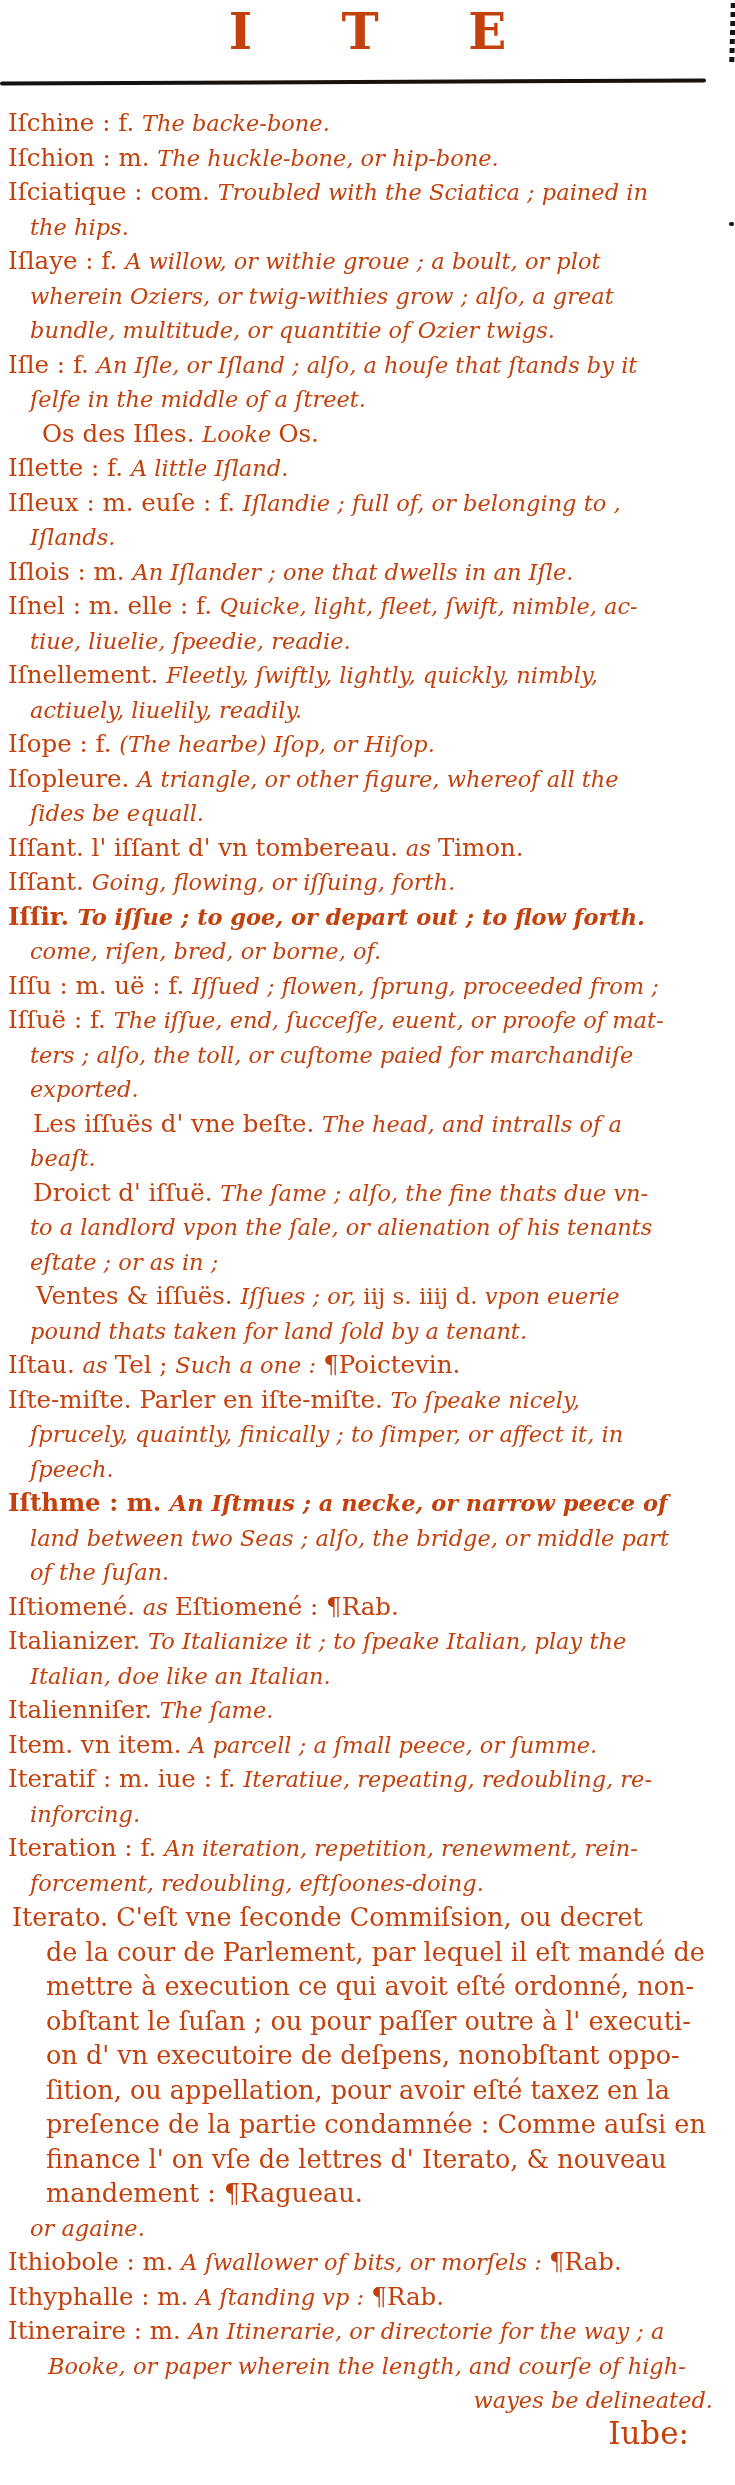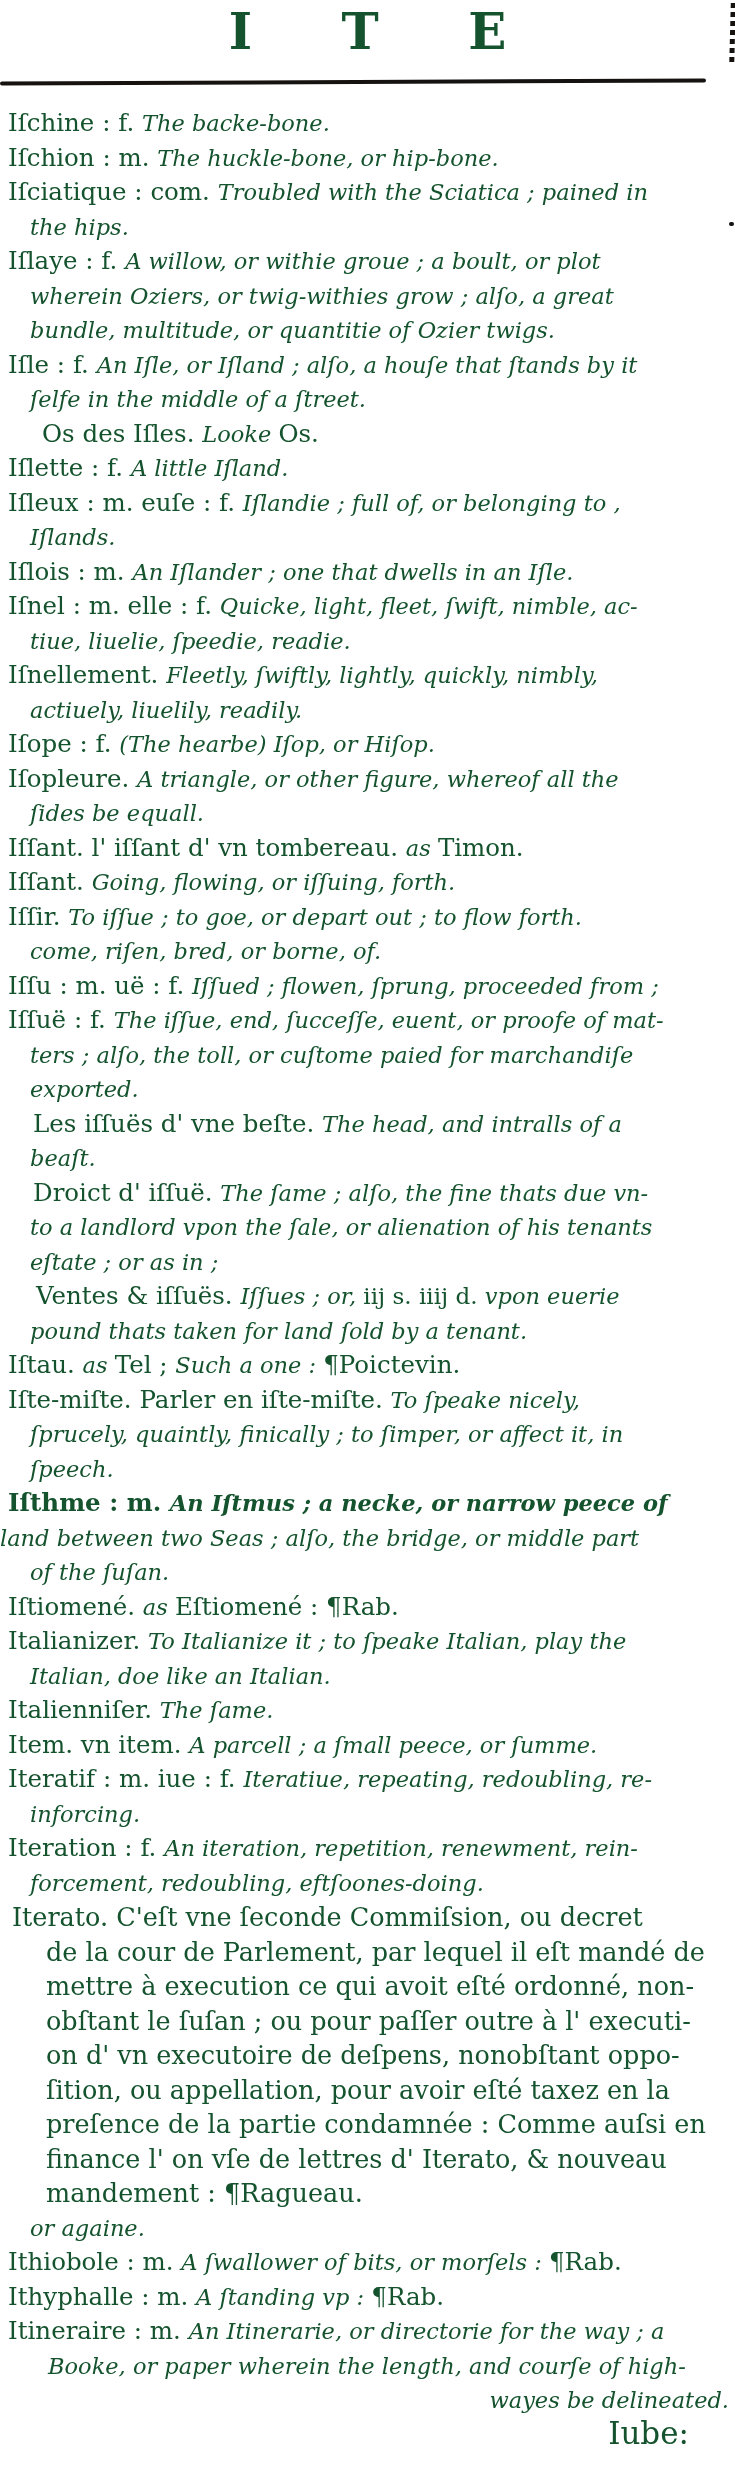--- a/index.html
+++ b/index.html
@@ -1,20 +1,20 @@
 <!DOCTYPE html>
 <html><head>
 <meta charset="utf-8">
 <style>
   html,body{margin:0;padding:0;background:#e8e8e8;}
   #page{
     position:relative;
     width:735px;height:2485px;
     background:#ffffff;
-    color:#14532d;
+    color:#c2410c;
     font-family:"DejaVu Serif", serif;
     overflow:hidden;
     box-sizing:border-box;
   }
   .header{
     text-align:center;
     padding-top:4px;
     height:60px;
     line-height:56px;
     font-size:50px;
@@ -25,21 +25,21 @@
   .rule{
     margin-top:16px;
     margin-left:0;
     width:706px;height:4px;
     background:#151210;
     transform:rotate(-0.25deg);
     border-radius:2px;
   }
   .body-text{
     margin-top:22px;
-    padding-right:6px;
+    padding-right:22px;
   }
   .line{
     height:34.5px;
     line-height:34.5px;
     white-space:nowrap;
   }
   .seg-r{font-size:24.5px;font-style:normal;}
   .seg-rs{font-size:23px;font-style:normal;}
   .seg-i{font-size:22.5px;font-style:italic;}
   .seg-b{font-size:25.5px;font-style:normal;}
@@ -88,39 +88,39 @@
       <div class="line" style="margin-left: 8px;"><span class="seg-r">Iſlois : m. </span><span class="seg-i">An Iſlander ; one that dwells in an Iſle.</span></div>
       <div class="line" style="margin-left: 8px;"><span class="seg-r">Iſnel : m. elle : f. </span><span class="seg-i">Quicke, light, fleet, ſwift, nimble, ac-</span></div>
       <div class="line" style="margin-left: 30px;"><span class="seg-i">tiue, liuelie, ſpeedie, readie.</span></div>
       <div class="line" style="margin-left: 8px;"><span class="seg-r">Iſnellement. </span><span class="seg-i">Fleetly, ſwiftly, lightly, quickly, nimbly,</span></div>
       <div class="line" style="margin-left: 30px;"><span class="seg-i">actiuely, liuelily, readily.</span></div>
       <div class="line" style="margin-left: 8px;"><span class="seg-r">Iſope : f. </span><span class="seg-i">(The hearbe) Iſop, or Hiſop.</span></div>
       <div class="line" style="margin-left: 8px;"><span class="seg-r">Iſopleure. </span><span class="seg-i">A triangle, or other figure, whereof all the</span></div>
       <div class="line" style="margin-left: 30px;"><span class="seg-i">ſides be equall.</span></div>
       <div class="line" style="margin-left: 8px;"><span class="seg-r">Iſſant. l' iſſant d' vn tombereau. </span><span class="seg-i">as </span><span class="seg-r">Timon.</span></div>
       <div class="line" style="margin-left: 8px;"><span class="seg-r">Iſſant. </span><span class="seg-i">Going, flowing, or iſſuing, forth.</span></div>
-      <div class="line" style="margin-left: 8px;"><span class="seg-r">Iſſir. </span><span class="seg-i">To iſſue ; to goe, or depart out ; to flow forth.</span></div>
+      <div class="line" style="margin-left: 8px; font-weight: bold;"><span class="seg-r">Iſſir. </span><span class="seg-i">To iſſue ; to goe, or depart out ; to flow forth.</span></div>
       <div class="line" style="margin-left: 30px;"><span class="seg-i">come, riſen, bred, or borne, of.</span></div>
       <div class="line" style="margin-left: 8px;"><span class="seg-r">Iſſu : m. uë : f. </span><span class="seg-i">Iſſued ; flowen, ſprung, proceeded from ;</span></div>
       <div class="line" style="margin-left: 8px;"><span class="seg-r">Iſſuë : f. </span><span class="seg-i">The iſſue, end, ſucceſſe, euent, or proofe of mat-</span></div>
       <div class="line" style="margin-left: 30px;"><span class="seg-i">ters ; alſo, the toll, or cuſtome paied for marchandiſe</span></div>
       <div class="line" style="margin-left: 30px;"><span class="seg-i">exported.</span></div>
       <div class="line" style="margin-left: 33px;"><span class="seg-r">Les iſſuës d' vne beſte. </span><span class="seg-i">The head, and intralls of a</span></div>
       <div class="line" style="margin-left: 30px;"><span class="seg-i">beaſt.</span></div>
       <div class="line" style="margin-left: 33px;"><span class="seg-r">Droict d' iſſuë. </span><span class="seg-i">The ſame ; alſo, the fine thats due vn-</span></div>
       <div class="line" style="margin-left: 30px;"><span class="seg-i">to a landlord vpon the ſale, or alienation of his tenants</span></div>
       <div class="line" style="margin-left: 30px;"><span class="seg-i">eſtate ; or as in ;</span></div>
       <div class="line" style="margin-left: 36px;"><span class="seg-r">Ventes &amp; iſſuës. </span><span class="seg-i">Iſſues ; or, </span><span class="seg-rs">iij s. iiij d. </span><span class="seg-i">vpon euerie</span></div>
       <div class="line" style="margin-left: 30px;"><span class="seg-i">pound thats taken for land ſold by a tenant.</span></div>
       <div class="line" style="margin-left: 8px;"><span class="seg-r">Iſtau. </span><span class="seg-i">as </span><span class="seg-r">Tel ; </span><span class="seg-i">Such a one : </span><span class="seg-r">¶Poictevin.</span></div>
       <div class="line" style="margin-left: 8px;"><span class="seg-r">Iſte-miſte. Parler en iſte-miſte. </span><span class="seg-i">To ſpeake nicely,</span></div>
       <div class="line" style="margin-left: 30px;"><span class="seg-i">ſprucely, quaintly, finically ; to ſimper, or affect it, in</span></div>
       <div class="line" style="margin-left: 30px;"><span class="seg-i">ſpeech.</span></div>
       <div class="line" style="margin-left: 8px; font-weight: bold;"><span class="seg-r">Iſthme : m. </span><span class="seg-i">An Iſtmus ; a necke, or narrow peece of</span></div>
-      <div class="line" style=""><span class="seg-i">land between two Seas ; alſo, the bridge, or middle part</span></div>
+      <div class="line" style="margin-left: 30px;"><span class="seg-i">land between two Seas ; alſo, the bridge, or middle part</span></div>
       <div class="line" style="margin-left: 30px;"><span class="seg-i">of the ſuſan.</span></div>
       <div class="line" style="margin-left: 8px;"><span class="seg-r">Iſtiomené. </span><span class="seg-i">as </span><span class="seg-r">Eſtiomené : ¶Rab.</span></div>
       <div class="line" style="margin-left: 8px;"><span class="seg-r">Italianizer. </span><span class="seg-i">To Italianize it ; to ſpeake Italian, play the</span></div>
       <div class="line" style="margin-left: 30px;"><span class="seg-i">Italian, doe like an Italian.</span></div>
       <div class="line" style="margin-left: 8px;"><span class="seg-r">Italienniſer. </span><span class="seg-i">The ſame.</span></div>
       <div class="line" style="margin-left: 8px;"><span class="seg-r">Item. vn item. </span><span class="seg-i">A parcell ; a ſmall peece, or ſumme.</span></div>
       <div class="line" style="margin-left: 8px;"><span class="seg-r">Iteratif : m. iue : f. </span><span class="seg-i">Iteratiue, repeating, redoubling, re-</span></div>
       <div class="line" style="margin-left: 30px;"><span class="seg-i">inforcing.</span></div>
       <div class="line" style="margin-left: 8px;"><span class="seg-r">Iteration : f. </span><span class="seg-i">An iteration, repetition, renewment, rein-</span></div>
       <div class="line" style="margin-left: 30px;"><span class="seg-i">forcement, redoubling, eftſoones-doing.</span></div>

